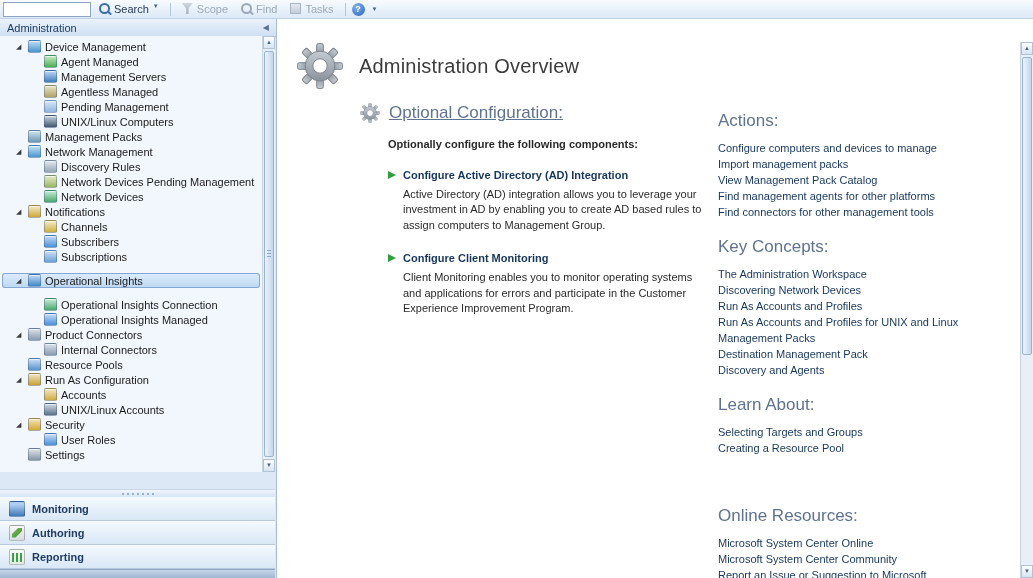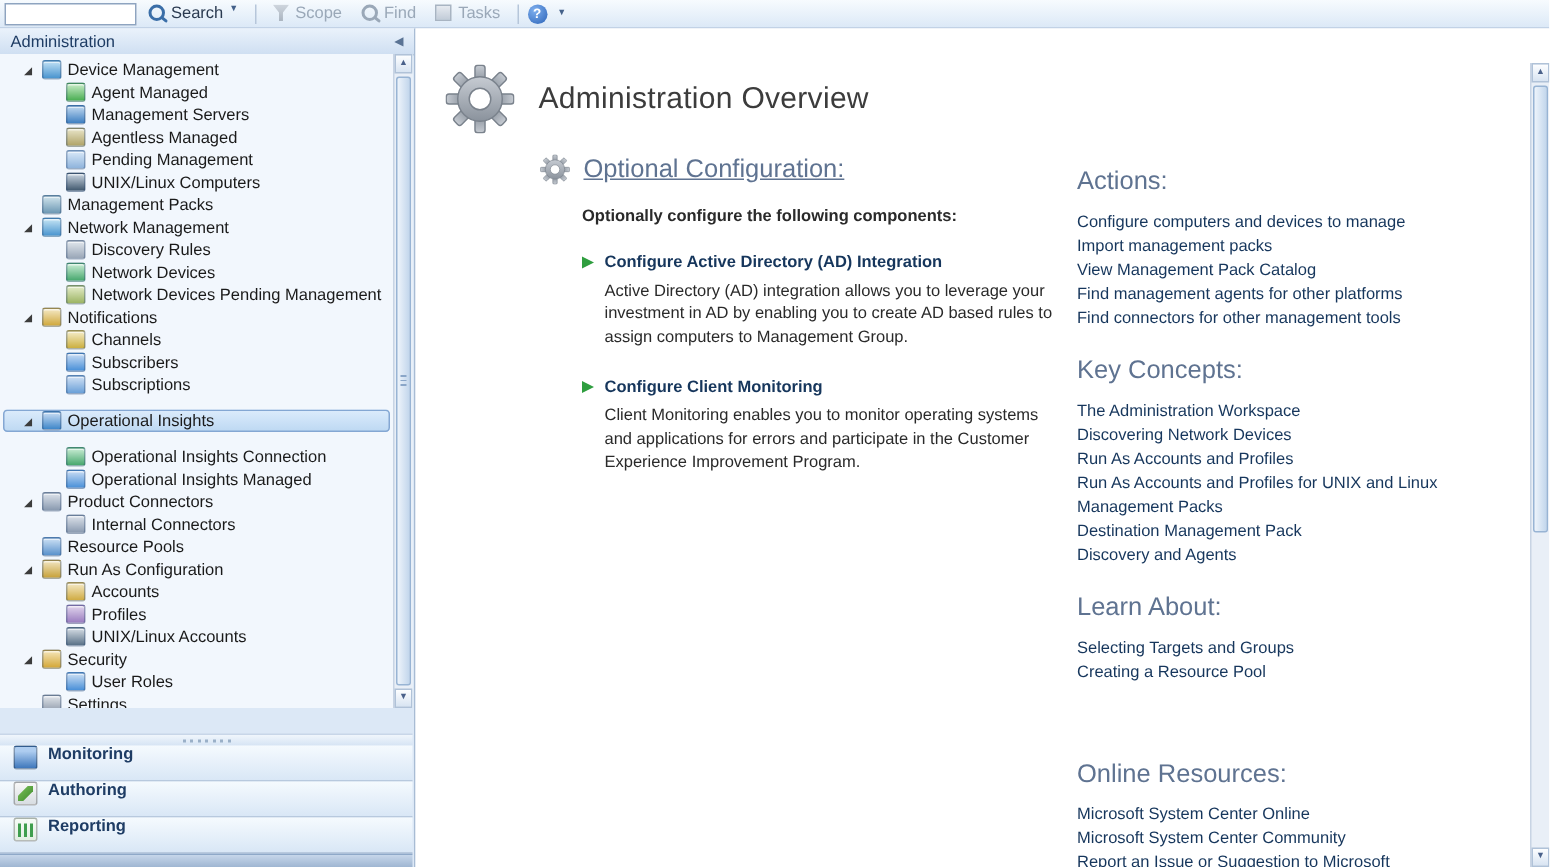--- a/index.html
+++ b/index.html
@@ -102,21 +102,21 @@
              background:linear-gradient(#eaf2fb,#d2e2f3);border-top:1px solid #b8c9de;color:#1e3c64;
              display:flex;align-items:center;padding:0 8px;cursor:pointer;}
   .splitter{position:absolute;left:0;right:1px;bottom:81px;height:8px;
             background:linear-gradient(#f0f6fc,#d6e4f4);border-top:1px solid #c8d6e8;box-sizing:border-box;cursor:row-resize;}
   .splitter::after{content:"";position:absolute;left:50%;top:3px;width:32px;height:2px;margin-left:-16px;
                    background:repeating-linear-gradient(90deg,#9ab0c8 0 2px,transparent 2px 5px);}
   .navbtns{position:absolute;left:0;right:1px;bottom:9px;height:72px;}
   .navbtn{height:24px;box-sizing:border-box;border-bottom:1px solid #b8c9de;
           background:linear-gradient(#f5fafe,#dcead8 140%),linear-gradient(#f5fafe,#d9e7f6);
           background:linear-gradient(#f5fafe,#d9e7f6);
-          display:flex;gap:7px;padding:0 9px;font-weight:bold;color:#1e3c64;cursor:pointer;}
+          display:flex;align-items:center;gap:7px;padding:0 9px;font-weight:bold;color:#1e3c64;cursor:pointer;}
   .nav-icon{width:16px;height:16px;border-radius:2px;border:1px solid rgba(0,0,0,.25);box-sizing:border-box;position:relative;overflow:hidden;}
   [data-icon="monitoring"]{background:linear-gradient(#aecdf0 20%,#3f78bc);}
   [data-icon="authoring"]{background:linear-gradient(#f8f8f8,#d8dde2);}
   [data-icon="authoring"]::after{content:"";position:absolute;left:2px;top:2px;right:2px;bottom:2px;
         background:linear-gradient(135deg,#7cc158,#3d8a2e);
         clip-path:polygon(100% 0,100% 35%,35% 100%,0 100%,0 65%,65% 0);}
   [data-icon="reporting"]{background:linear-gradient(#f6fbf6,#e2eee2);}
   [data-icon="reporting"]::after{content:"";position:absolute;left:2px;bottom:2px;width:11px;height:9px;
         background:repeating-linear-gradient(90deg,#3f9e4d 0 2px,transparent 2px 4px);}
   .bottom-strip{position:absolute;left:0;right:1px;bottom:0;height:9px;
@@ -234,30 +234,30 @@
           </div>
 
           <div class="tree-row child">
             <span class="expander"></span>
             <span class="tree-icon" data-icon="discovery-rules"></span>
             <span class="tree-label">Discovery Rules</span>
           </div>
 
           <div class="tree-row child">
             <span class="expander"></span>
+            <span class="tree-icon" data-icon="network-devices-pending"></span>
+            <span class="tree-label">Network Devices Pending Management</span>
+          </div>
+
+          <div class="tree-row child">
+            <span class="expander"></span>
             <span class="tree-icon" data-icon="network-devices"></span>
             <span class="tree-label">Network Devices</span>
           </div>
 
-          <div class="tree-row child">
-            <span class="expander"></span>
-            <span class="tree-icon" data-icon="network-devices-pending"></span>
-            <span class="tree-label">Network Devices Pending Management</span>
-          </div>
-
           <div class="tree-row expandable">
             <span class="expander"></span>
             <span class="tree-icon" data-icon="notifications"></span>
             <span class="tree-label">Notifications</span>
           </div>
 
           <div class="tree-row child">
             <span class="expander"></span>
             <span class="tree-icon" data-icon="channels"></span>
             <span class="tree-label">Channels</span>
@@ -316,25 +316,20 @@
             <span class="tree-icon" data-icon="run-as-configuration"></span>
             <span class="tree-label">Run As Configuration</span>
           </div>
 
           <div class="tree-row child">
             <span class="expander"></span>
             <span class="tree-icon" data-icon="accounts"></span>
             <span class="tree-label">Accounts</span>
           </div>
 
-          <div class="tree-row child">
-            <span class="expander"></span>
-            <span class="tree-icon" data-icon="profiles"></span>
-            <span class="tree-label">Profiles</span>
-          </div>
 
           <div class="tree-row child">
             <span class="expander"></span>
             <span class="tree-icon" data-icon="unix-linux-accounts"></span>
             <span class="tree-label">UNIX/Linux Accounts</span>
           </div>
 
           <div class="tree-row expandable">
             <span class="expander"></span>
             <span class="tree-icon" data-icon="security"></span>

